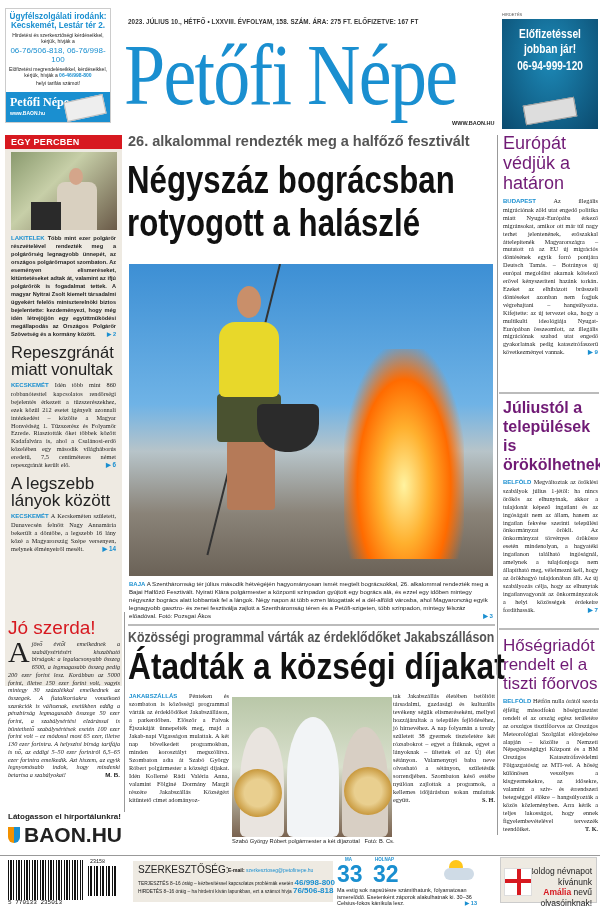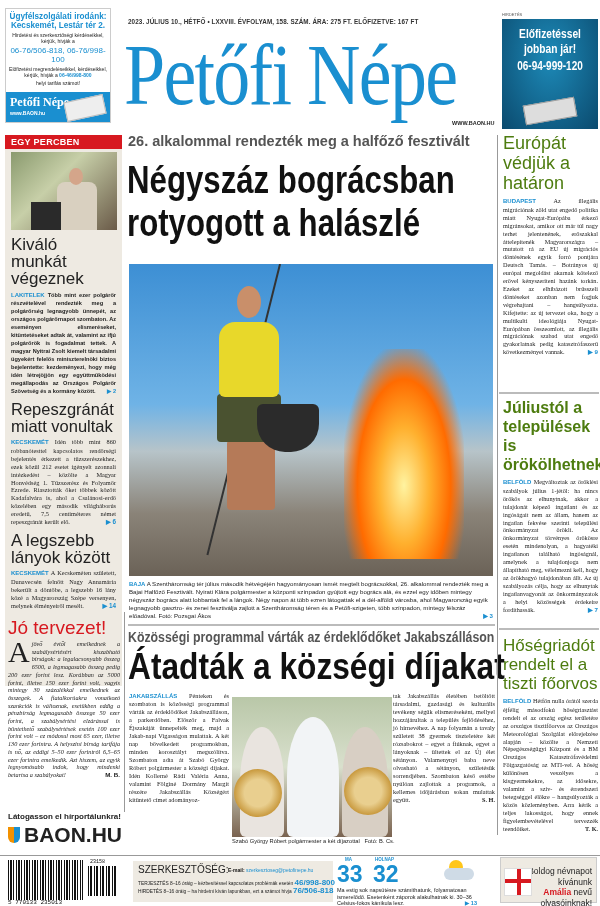--- a/index.html
+++ b/index.html
@@ -66,21 +66,21 @@
 #h2{left:128px;top:648px;font-size:36px;line-height:38px;font-weight:bold;color:#111;white-space:nowrap;transform:scaleX(.88);transform-origin:left top}
 #col2a{left:129px;top:692px;width:100px}
 #col2b{left:393px;top:692px;width:102px}
 .c2txt{font-family:"Liberation Serif",serif;font-size:6.3px;line-height:8px;text-align:justify;color:#222}
 #photo2{left:232px;top:697px;width:160px;height:140px;background:linear-gradient(180deg,#b9c7a8 0%,#d9e0cd 50%,#7a6350 100%);overflow:hidden}
 #photo2 .p{position:absolute;border-radius:50% 50% 6px 6px}
 #photo2 .plate{position:absolute;border-radius:50%;background:radial-gradient(circle,#e9cf8f 40%,#c99a3f 70%)}
 #cap2{left:232px;top:838px;font-size:5.7px;color:#222;white-space:nowrap}
 
 #rcsep{left:497px;top:135px;width:1px;height:700px;background:#999}
-.rh{font-size:17px;line-height:19px;color:#4d7c0f}
+.rh{font-size:17px;line-height:19px;color:#701a75}
 .rh.b{font-weight:bold}
 #rc1{left:503px;top:133px;width:95px}
 #rc2{left:503px;top:398px;width:95px}
 #rc3{left:503px;top:636px;width:95px}
 .rtxt{font-family:"Liberation Serif",serif;font-size:6.2px;line-height:7.9px;text-align:justify;color:#222;margin-top:4px}
 #rsep1{left:499px;top:392px;width:100px;height:2px;background:#bbb}
 #rsep2{left:499px;top:628px;width:100px;height:2px;background:#bbb}
 
 #foothr{left:0;top:855px;width:600px;height:1px;background:#999}
 #barcode{left:8px;top:860px;width:75px;height:40px;background:repeating-linear-gradient(90deg,#111 0 1px,#fff 1px 2px,#111 2px 4px,#fff 4px 5px,#111 5px 6px,#fff 6px 8px)}
@@ -133,42 +133,41 @@
   <div class="paper"></div>
 </div>
 
 <div id="leftcol" class="abs">
   <div class="kicker">EGY PERCBEN</div>
   <div id="pphoto">
     <div class="body"></div>
     <div class="head"></div>
     <div class="pod"></div>
   </div>
-  <div class="h-left" style="margin-top:6px;font-size:17px;line-height:17px">Kiváló munkát végeznek</div>
   <div class="body-txt" style="margin-top:4px;font-family:'Liberation Sans',sans-serif;font-size:5.6px;line-height:8px;font-weight:bold">
     <span class="loc">LAKITELEK</span>
     <span>Több mint ezer polgárőr részvételével rendezték meg a polgárőrség legnagyobb ünnepét, az országos polgárőrnapot szombaton. Az eseményen elismeréseket, kitüntetéseket adtak át, valamint az ifjú polgárőrök is fogadalmat tettek. A magyar Nyitrai Zsolt kiemelt társadalmi ügyekért felelős miniszterelnöki biztos bejelentette: kezdeményezi, hogy még idén létrejöjjön egy együttműködési megállapodás az Országos Polgárőr Szövetség és a kormány között.</span>
     <span class="ref">▶ 2</span>
   </div>
   <div class="h-left" style="margin-top:6px;font-size:16.5px;line-height:17px">Repeszgránát miatt vonultak</div>
   <div class="body-txt" style="margin-top:3px">
     <span class="loc">KECSKEMÉT</span>
     <span>Idén több mint 860 robbanótesttel kapcsolatos rendőrségi bejelentés érkezett a tűzszerészekhez, ezek közül 212 esetet igényelt azonnali intézkedést – közölte a Magyar Honvédség 1. Tűzszerész és Folyamőr Ezrede. Riasztották őket többek között Kadafalvára is, ahol a Csalánosi-erdő közelében egy második világháborús eredetű, 7,5 centiméteres német repeszgránát került elő.</span>
     <span class="ref">▶ 6</span>
   </div>
   <div class="h-left" style="margin-top:6px;font-size:17px;line-height:17px">A legszebb lányok között</div>
   <div class="body-txt" style="margin-top:3px">
     <span class="loc">KECSKEMÉT</span>
     <span>A Kecskeméten született, Dunavecsén felnőtt Nagy Annamária bekerült a döntőbe, a legszebb 16 lány közé a Magyarország Szépe versenyen, melynek élményeiről mesélt.</span>
     <span class="ref">▶ 14</span>
   </div>
 </div>
 
 <div id="jr" class="abs">
-  <div class="title">Jó tervezet!</div>
+  <div class="title">Jó szerda!</div>
   <div class="txt">
     <span class="drop">A</span>
     <span>jövő évtől emelkednek a szabálysértésért kiszabható bírságok: a legalacsonyabb összeg 6500, a legmagasabb összeg pedig 200 ezer forint lesz. Korábban az 5000 forint, illetve 150 ezer forint volt, vagyis mintegy 30 százalékkal emelkednek az összegek. A fiatalkorúakra vonatkozó szankciók is változnak, esetükben eddig a pénzbírság legmagasabb összege 50 ezer forint, a szabálysértési elzárással is büntethető szabálysértések esetén 100 ezer forint volt – ez módosul most 65 ezer, illetve 130 ezer forintra. A helyszíni bírság tarifája is nő, az eddigi 5–50 ezer forintról 6,5–65 ezer forintra emelkedik. Azt hiszem, az egyik legnyomósabb indok, hogy mindenki betartsa a szabályokat!</span>
     <b style="float:right;font-style:normal;font-family:'Liberation Sans',sans-serif">M. B.</b>
   </div>
 </div>
 <div id="vsep1" class="abs"></div>
 
 <div id="baon" class="abs">
   <div class="l">Látogasson el hírportálunkra!</div>

